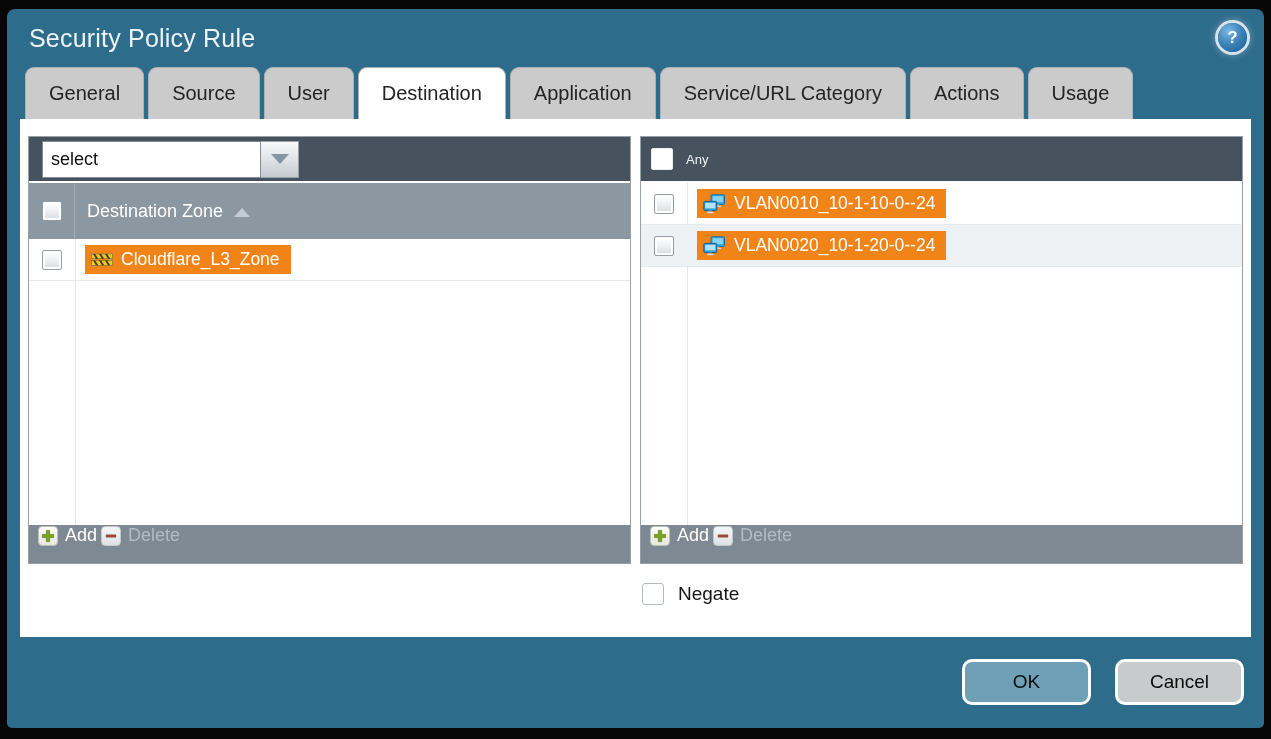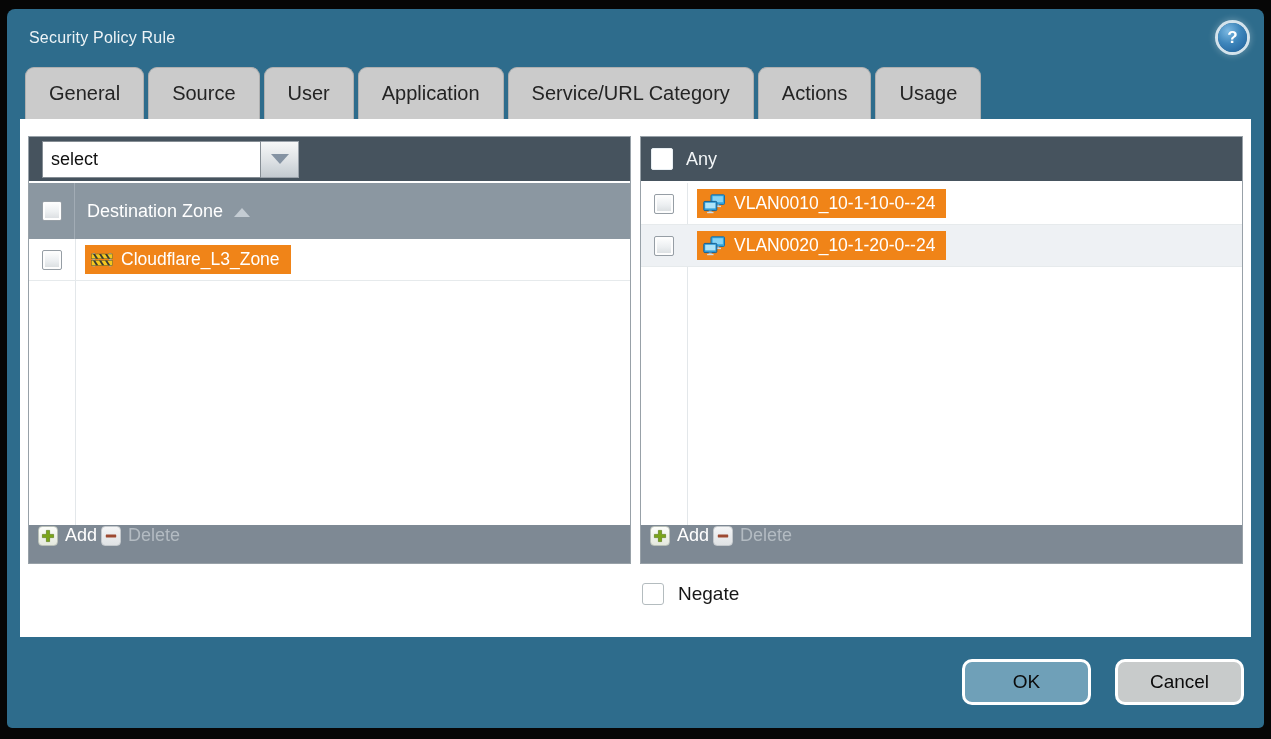--- a/index.html
+++ b/index.html
@@ -4,21 +4,21 @@
 <style>
   * { margin:0; padding:0; box-sizing:border-box; }
   html,body { width:1271px; height:739px; overflow:hidden; background:#060606;
     font-family:"Liberation Sans", sans-serif; }
 
   .dialog { position:absolute; left:7px; top:9px; width:1257px; height:719px;
     background:#2e6c8c; border-radius:8px 8px 5px 5px; }
 
   
   .titlebar { height:58px; display:flex; align-items:center; padding-left:22px; position:relative; }
-  .title { color:#edf3f6; font-size:16px; letter-spacing:.2px; }
+  .title { color:#edf3f6; font-size:25px; letter-spacing:.2px; }
   .help { position:absolute; top:14px; right:17px; width:29px; height:29px; border-radius:50%;
     background:radial-gradient(circle at 35% 28%, #7cb9e2 0%, #3d85bb 45%, #1c5c97 100%);
     box-shadow:0 0 0 3px rgba(235,243,249,.85), 0 0 6px 4px rgba(255,255,255,.25);
     display:flex; align-items:center; justify-content:center;
     color:#fff; font-size:17px; font-weight:bold; cursor:pointer; }
 
   
   .tabs { display:flex; gap:4px; padding-left:18px; height:52px; }
   .tab { background:#cbcbcb; border:1px solid #b0b0b0; border-bottom:none;
     border-radius:9px 9px 0 0; padding:0 23px; display:flex; align-items:center;
@@ -37,21 +37,21 @@
 
   .combo { display:flex; height:37px; margin-left:9px; }
   .combo input { width:219px; height:37px; border:1px solid #858d94; font-size:18px;
     padding:0 8px; color:#101010; font-family:"Liberation Sans", sans-serif; }
   .combo .dd { width:38px; height:37px; background:linear-gradient(180deg,#f7f8f8 0%,#dfe3e6 50%,#c3cad0 100%);
     border:1px solid #9aa2aa; border-left:none; display:flex; align-items:center; justify-content:center; cursor:pointer; }
   .tri-down { width:0; height:0; border-left:9px solid transparent; border-right:9px solid transparent;
     border-top:10px solid #8593a3; }
 
   .anyrow { display:flex; align-items:center; gap:13px; padding-left:10px; }
-  .anyrow .lbl { color:#f2f5f7; font-size:18px; }
+  .anyrow .lbl { color:#f2f5f7; font-size:13px; }
 
   .cb { width:20px; height:20px; border:1px solid #969ea5; border-radius:2px;
     background:linear-gradient(180deg,#ffffff 0%, #eceff1 55%, #d7dbde 100%);
     box-shadow:inset 0 0 0 2px #fdfdfd; cursor:pointer; }
   .cb.white { width:22px; height:22px; background:#ffffff; border:1px solid #e8eef2; box-shadow:none; }
   .cb.plain { width:22px; height:22px; background:#ffffff; border:1px solid #b4bcbf;
     border-radius:3px; box-shadow:none; }
 
   .colheader { height:56px; flex:none; background:#8b97a1; display:flex; align-items:center; }
   .cbcell { width:46px; flex:none; display:flex; align-items:center; justify-content:center; align-self:stretch; }
@@ -94,20 +94,21 @@
 
   <div class="titlebar">
     <span class="title">Security Policy Rule</span>
     <div class="help">?</div>
   </div>
 
   <div class="tabs">
     <div class="tab">General</div>
     <div class="tab">Source</div>
     <div class="tab">User</div>
+    <div class="tab active">Destination</div>
     <div class="tab">Application</div>
     <div class="tab">Service/URL Category</div>
     <div class="tab">Actions</div>
     <div class="tab">Usage</div>
   </div>
 
   <div class="content">
 
     <div class="col">
       <div class="panel">

